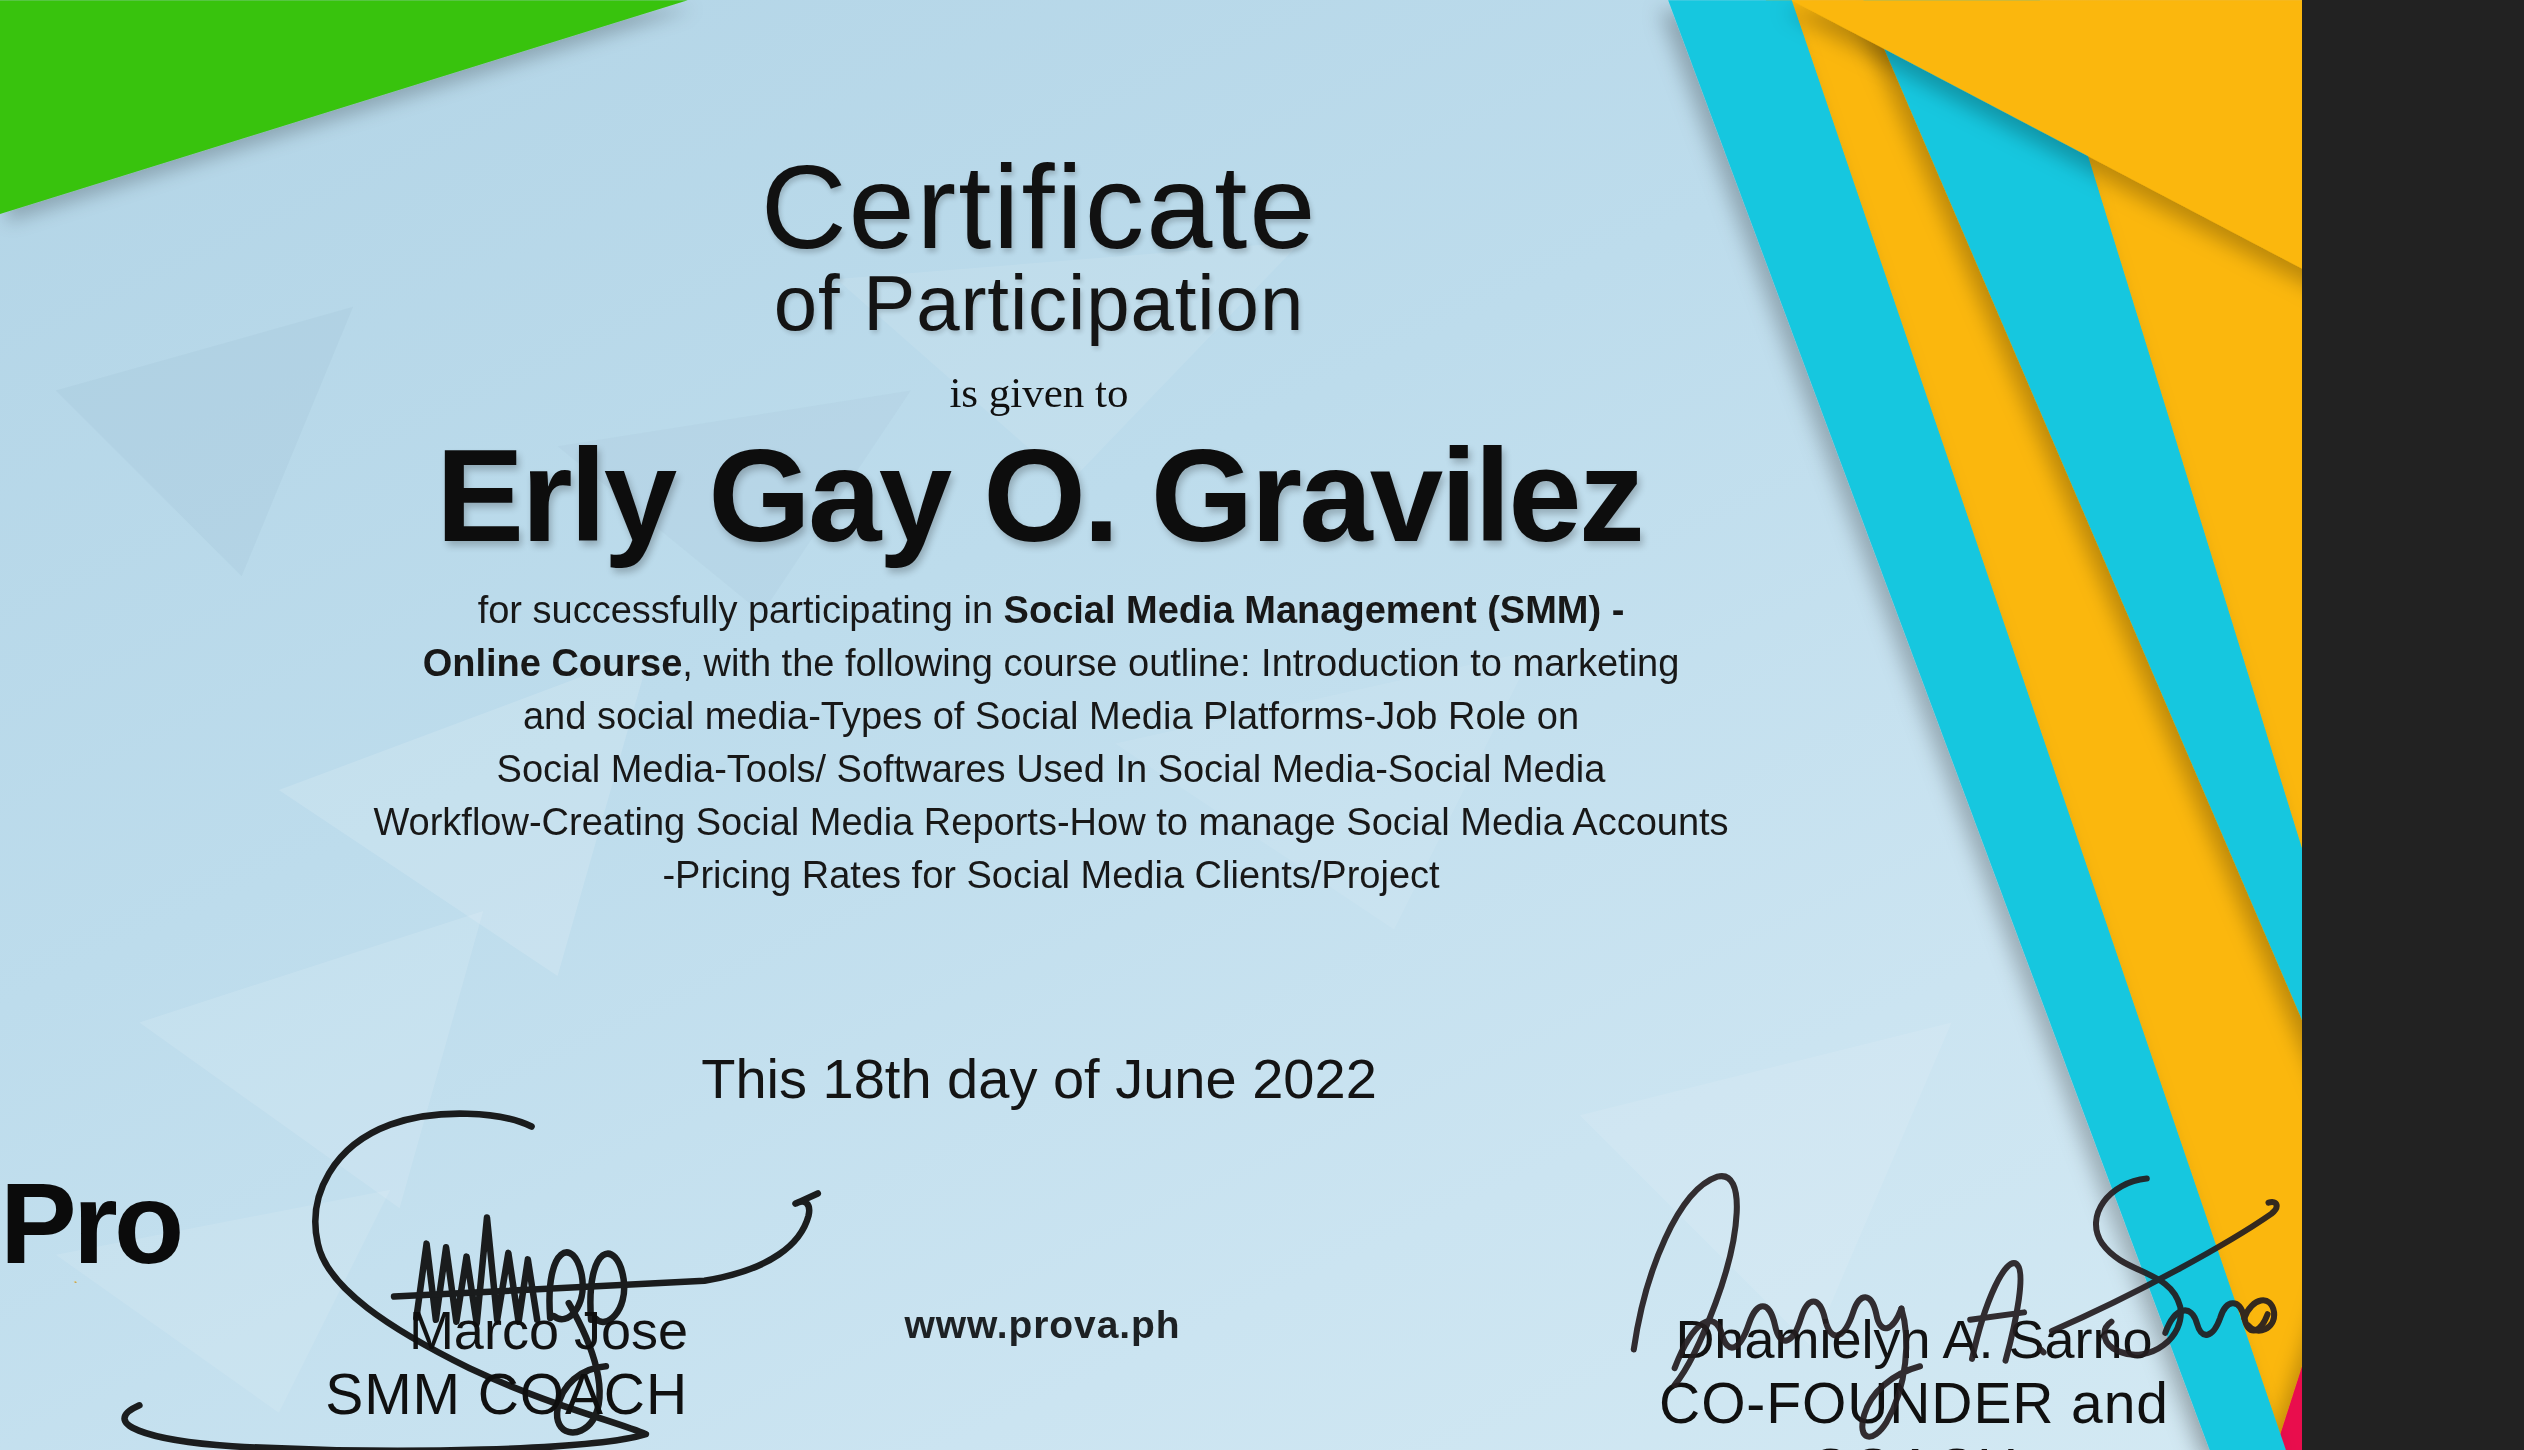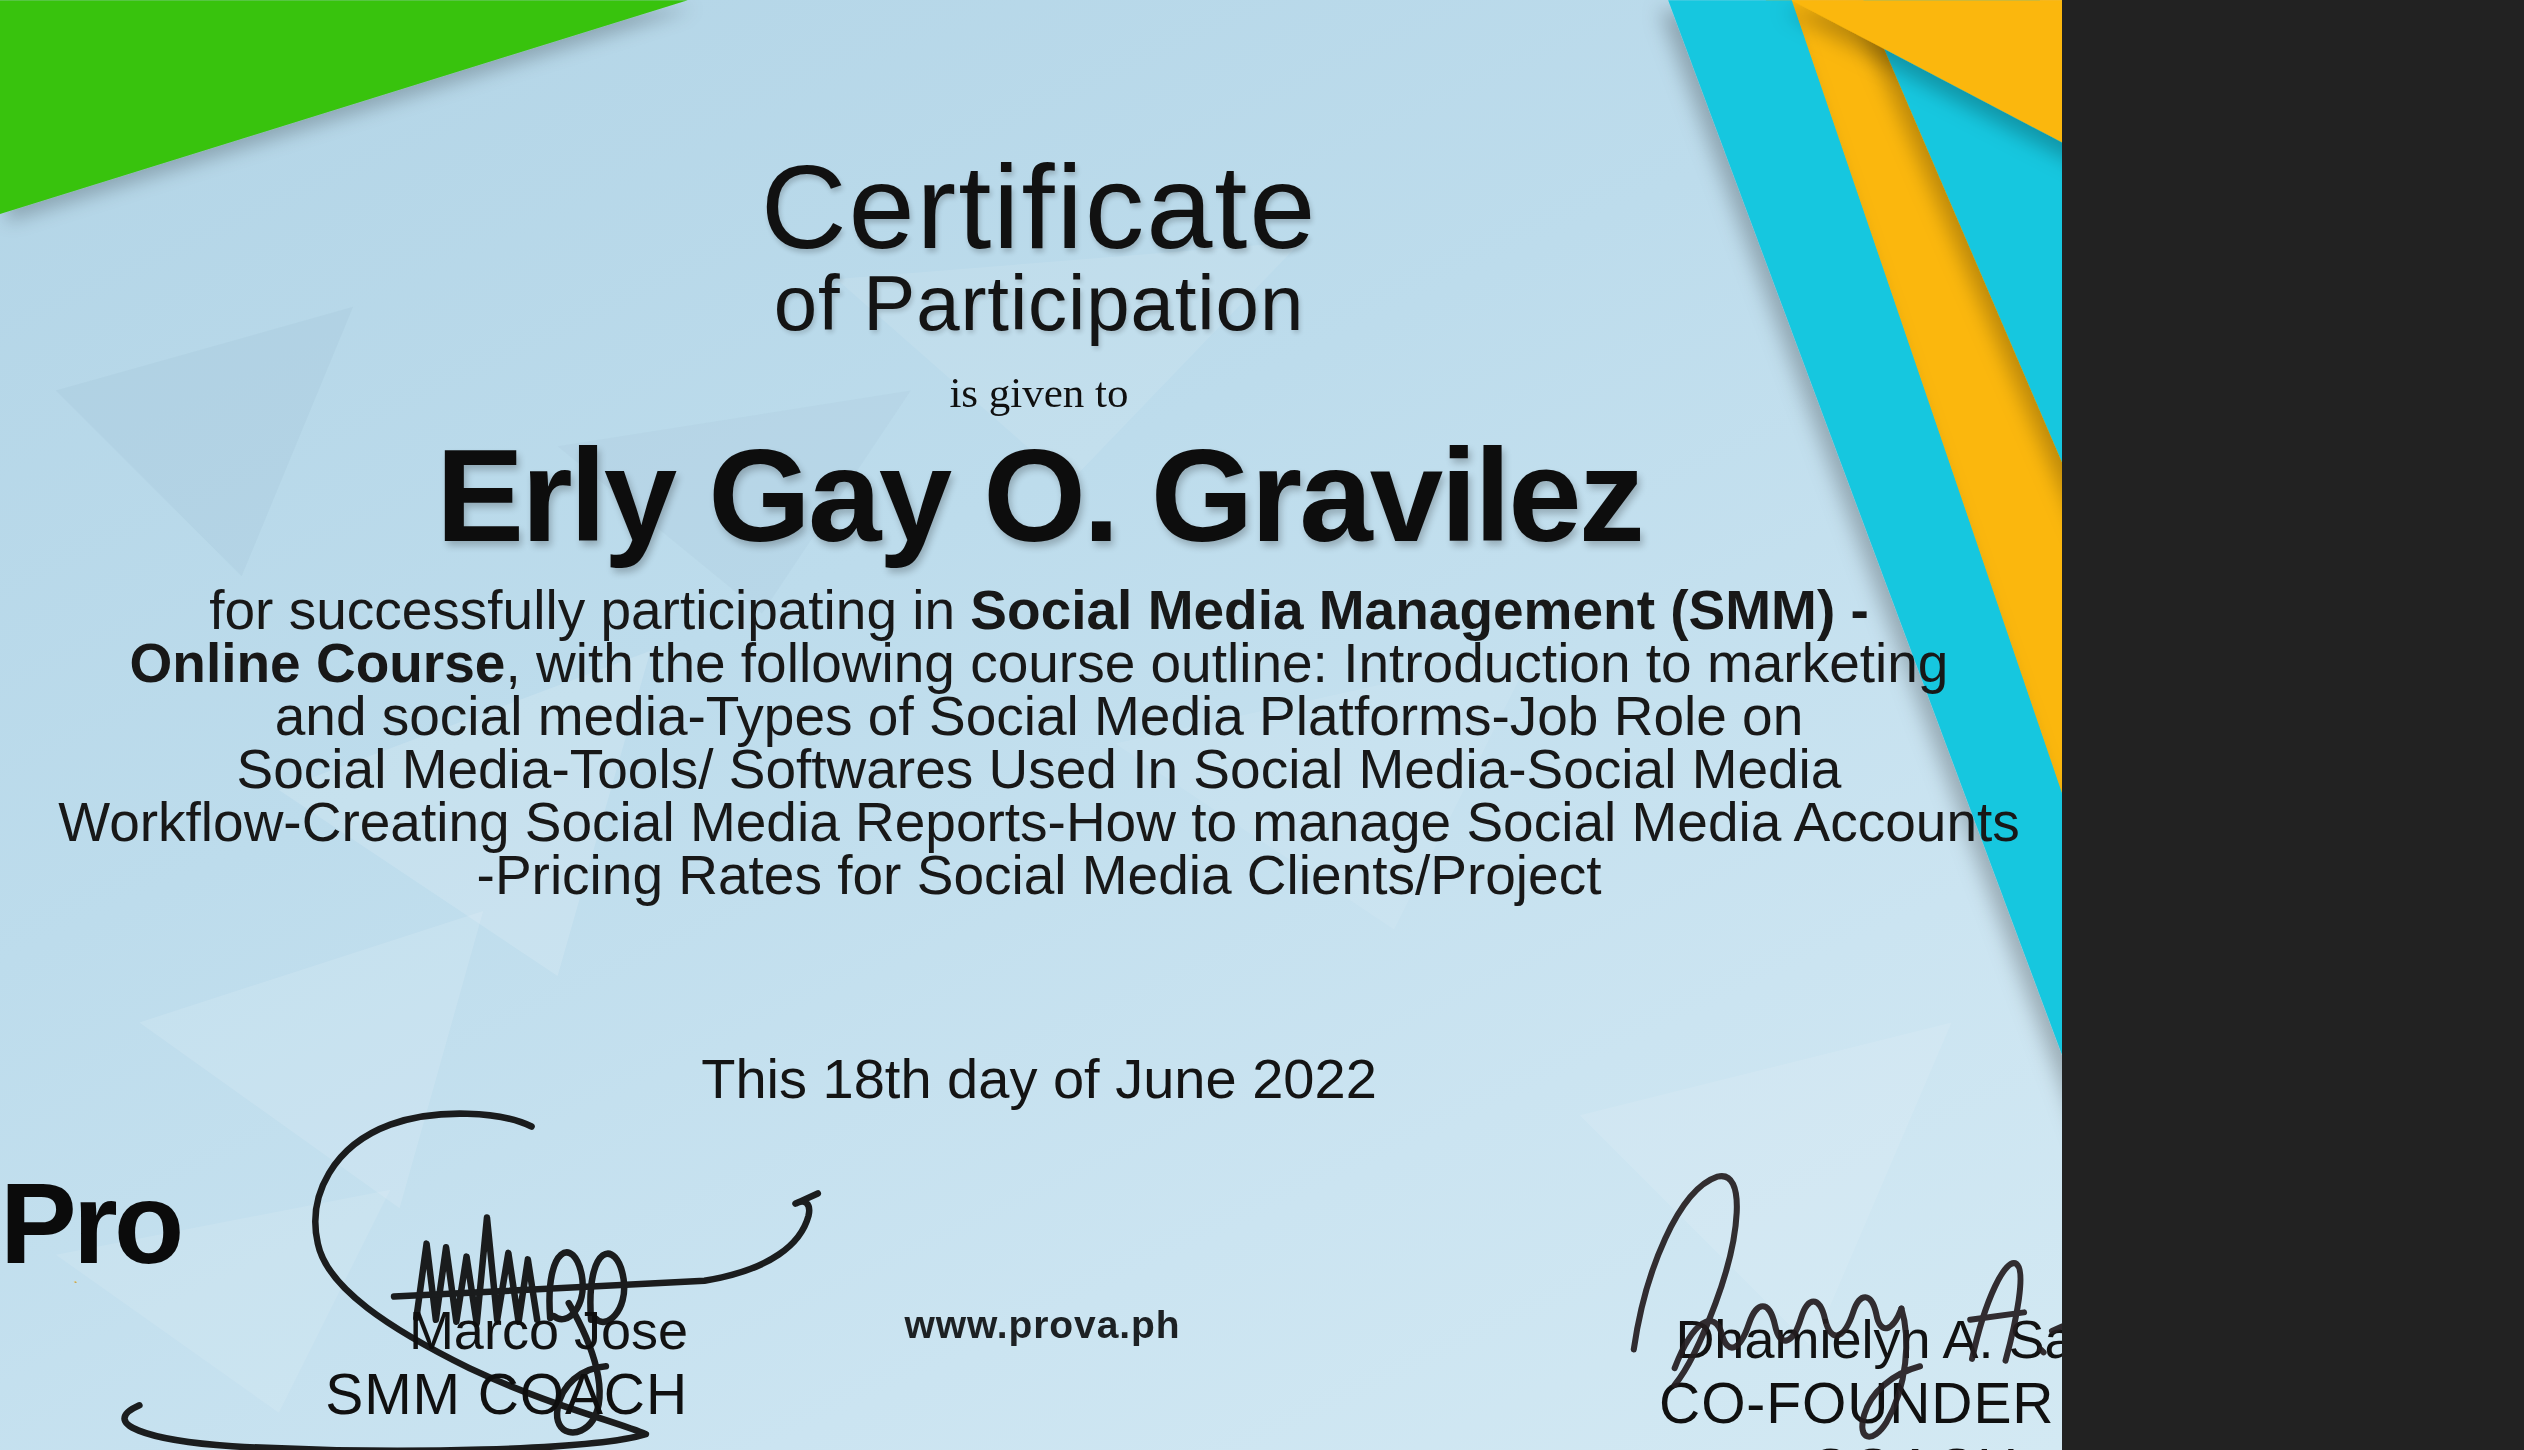--- a/index.html
+++ b/index.html
@@ -1,32 +1,32 @@
 <!DOCTYPE html>
 <html style="font-size:15px"><head>
 <meta charset="utf-8">
 <style>
   html,body{margin:0;padding:0;background:#222;}
   .cert{
-    position:relative; width:2062px; height:1451px; overflow:hidden;
+    position:relative; width:2302px; height:1451px; overflow:hidden;
     background:linear-gradient(155deg,#b2d4e6 0%,#bddcec 40%,#cbe4f1 75%,#d3e9f3 100%);
     font-family:"Liberation Sans",sans-serif; color:#161616;
   }
   .cert svg.decor{position:absolute;left:0;top:0;width:2525px;height:1451px;z-index:1;}
   .cert svg.sig{position:absolute;left:0;top:0;width:2525px;height:1451px;z-index:6;pointer-events:none;}
   .txt{position:absolute;z-index:4;}
   .center-col{left:0;width:2078px;text-align:center;}
   .title-main{top:138px;font-size:119px;font-weight:400;letter-spacing:1.9px;color:#111;
     text-shadow:1.9px 3.7px 5.6px rgba(0,0,0,.18);}
   .title-sub{top:258px;font-size:78px;font-weight:400;letter-spacing:0.9px;color:#141414;
     text-shadow:1.9px 2.8px 4.6px rgba(0,0,0,.15);}
   .lead-in{top:368px;font-family:"Liberation Serif",serif;font-size:43px;color:#101010;text-align:center;}
   .recipient{top:420px;font-size:132px;font-weight:700;letter-spacing:-2.8px;color:#0d0d0d;
     text-shadow:2.8px 4.6px 7.4px rgba(0,0,0,.22);}
-  .body-text{top:584px;font-size:55px;line-height:53px;color:#181818;letter-spacing:0;}
+  .body-text{top:584px;font-size:38px;line-height:53px;color:#181818;letter-spacing:0;margin-left:12px;}
   .body-text b{font-weight:700;}
   .date-line{top:1046px;font-size:56px;color:#141414;}
   .logo-block{left:0;width:2085px;top:1160px;text-align:center;}
   .logo-row{display:flex;justify-content:center;align-items:flex-start;height:123px;flex-direction:column;}
   .logo-word{font-size:115px;font-weight:700;letter-spacing:-3.7px;color:#0b0b0b;line-height:1.0;margin-top:5.6px;}
   .logo-mono{width:147px;height:123px;margin-left:1.9px;}
   .logo-tagline{margin-top:7.4px;font-size:28px;font-weight:700;letter-spacing:4.6px;color:#3e4247;}
   .logo-site{margin-top:20px;font-size:39px;font-weight:700;letter-spacing:0.9px;color:#1d2124;}
   .sig-left{left:56px;width:632px;text-align:right;}
   .sig-left .sig-name{top:0;font-size:54px;color:#121212;}

